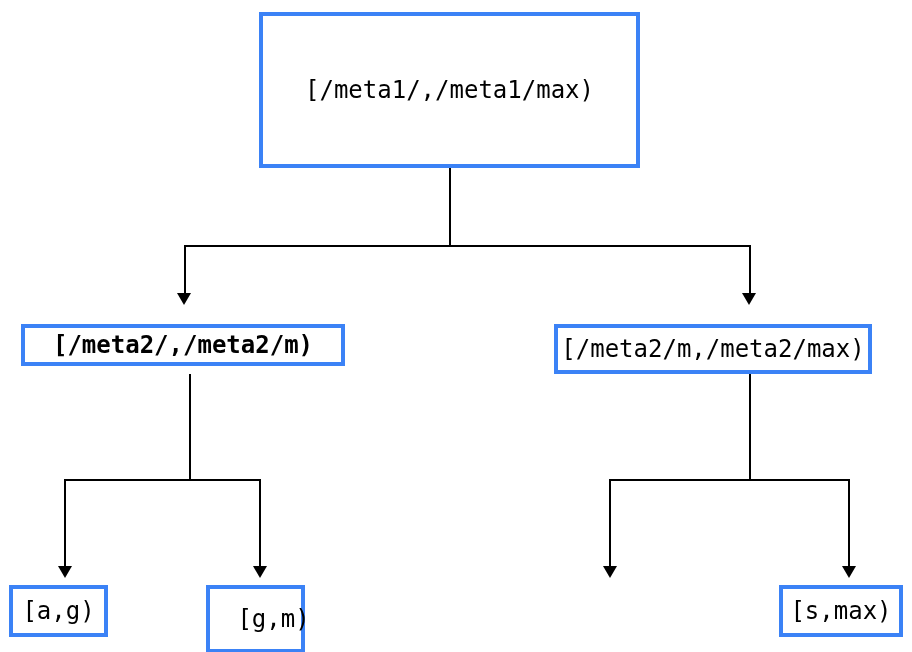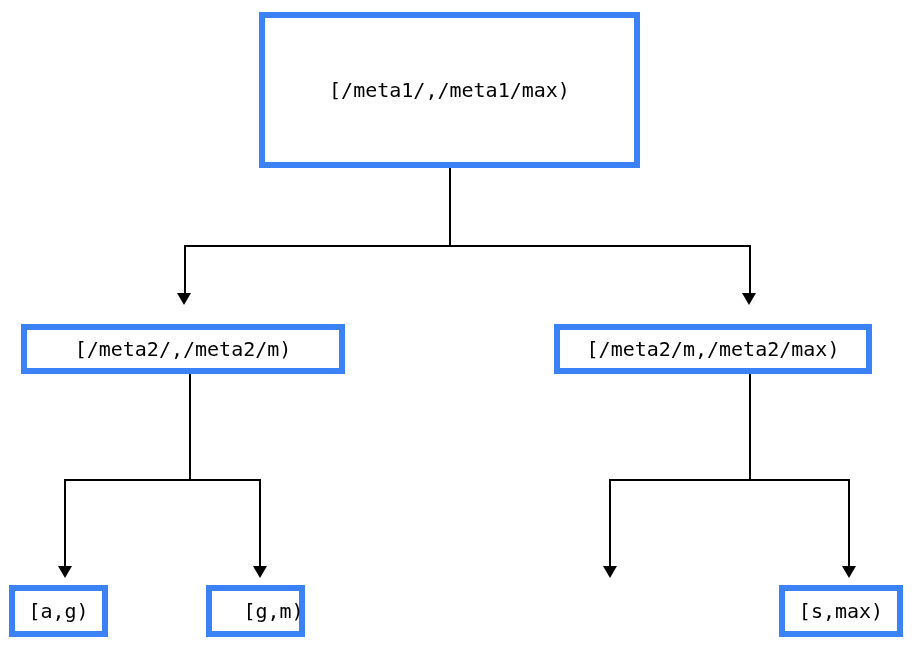--- a/index.html
+++ b/index.html
@@ -14,28 +14,28 @@
   #diagram-canvas {
     position: relative;
     width: 912px;
     height: 652px;
     background: #ffffff;
     overflow: hidden;
   }
   .node-box {
     position: absolute;
     box-sizing: border-box;
-    border: 6px solid #3b82f6;
+    border: 4px solid #3b82f6;
     background: #ffffff;
     display: flex;
     align-items: center;
     justify-content: center;
     color: #000000;
     font-family: "DejaVu Sans Mono", monospace;
-    font-size: 20px;
+    font-size: 24px;
     line-height: 1;
     letter-spacing: 0px;
     white-space: nowrap;
   }
   .node-label {
     display: block;
     font-family: "DejaVu Sans Mono", monospace;
   }
   .edge-v {
     position: absolute;
@@ -65,21 +65,21 @@
     <span class="node-label">[/meta1/,/meta1/max)</span>
   </div>
 
   <div class="edge-v" style="left:449px; top:168px; height:78px;"></div>
   <div class="edge-h" style="left:184px; top:245px; width:567px;"></div>
   <div class="edge-v" style="left:184px; top:245px; height:48px;"></div>
   <div class="arrow-head" style="left:177px; top:293px;"></div>
   <div class="edge-v" style="left:749px; top:245px; height:48px;"></div>
   <div class="arrow-head" style="left:742px; top:293px;"></div>
 
-  <div class="node-box" style="left:21px; top:324px; width:324px; height:50px;">
+  <div class="node-box" style="left:21px; top:324px; width:324px; height:42px;font-weight:bold;">
     <span class="node-label">[/meta2/,/meta2/m)</span>
   </div>
 
   <div class="node-box" style="left:554px; top:324px; width:318px; height:50px;">
     <span class="node-label">[/meta2/m,/meta2/max)</span>
   </div>
 
   <div class="edge-v" style="left:189px; top:374px; height:106px;"></div>
   <div class="edge-h" style="left:64px; top:479px; width:197px;"></div>
   <div class="edge-v" style="left:64px; top:479px; height:87px;"></div>
@@ -91,21 +91,21 @@
   <div class="edge-h" style="left:609px; top:479px; width:241px;"></div>
   <div class="edge-v" style="left:609px; top:479px; height:87px;"></div>
   <div class="arrow-head" style="left:603px; top:566px;"></div>
   <div class="edge-v" style="left:848px; top:479px; height:87px;"></div>
   <div class="arrow-head" style="left:842px; top:566px;"></div>
 
   <div class="node-box" style="left:9px; top:585px; width:99px; height:52px;text-align:right;">
     <span class="node-label">[a,g)</span>
   </div>
 
-  <div class="node-box" style="left:206px; top:585px; width:99px; height:52px;padding-left:36px;">
+  <div class="node-box" style="left:206px; top:585px; width:99px; height:68px;padding-left:36px;">
     <span class="node-label">[g,m)</span>
   </div>
 
 
   <div class="node-box" style="left:779px; top:585px; width:124px; height:52px;align-items:center;">
     <span class="node-label">[s,max)</span>
   </div>
 
 </div>
 

